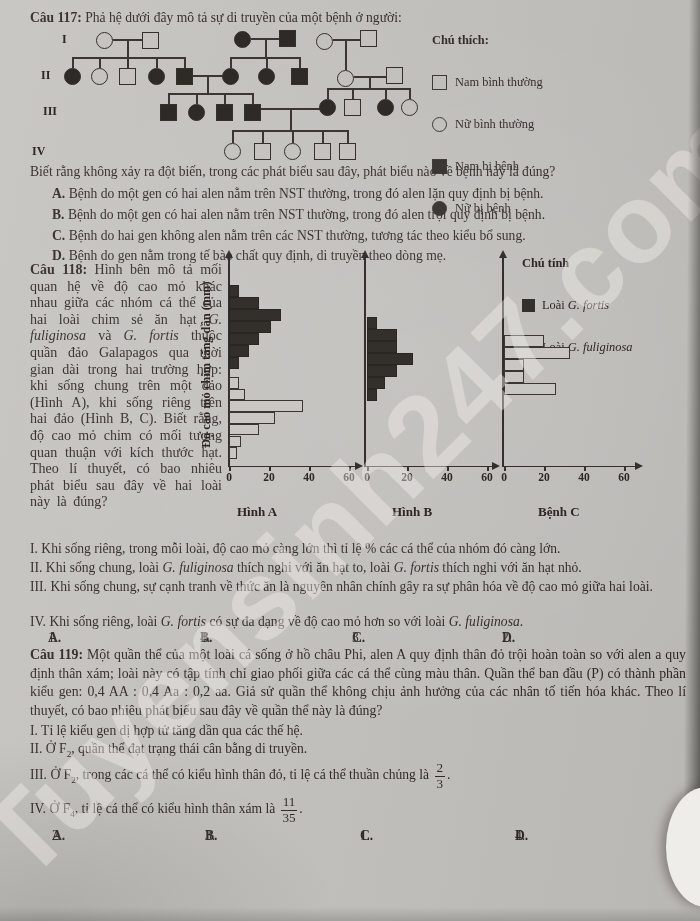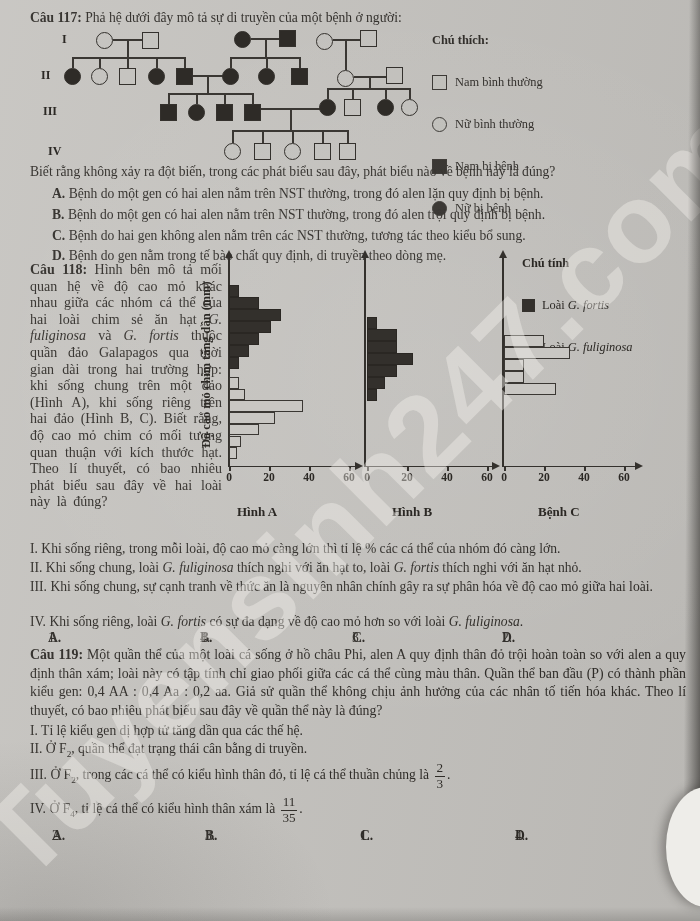--- a/index.html
+++ b/index.html
@@ -79,21 +79,21 @@
 
 <div class="page">
   <div class="texture"></div>
 
   <div class="line" style="top:9px;"><b>Câu 117:</b><span> Phả hệ dưới đây mô tả sự di truyền của một bệnh ở người:</span></div>
 
   <div class="layer" id="pedigree-layer">
     <span class="genlabel" style="left:62px;top:32px;">I</span>
     <span class="genlabel" style="left:41px;top:68px;">II</span>
     <span class="genlabel" style="left:43px;top:104px;">III</span>
-    <span class="genlabel" style="left:48px;top:144px;">IV</span>
+    <span class="genlabel" style="left:32px;top:144px;">IV</span>
   <div class="pline" style="left: 113px; top: 39.2px; width: 29.6px; height: 1.6px;"></div>
       <div class="pline" style="left: 127px; top: 39.2px; width: 1.6px; height: 19.6px;"></div>
       <div class="pline" style="left: 72px; top: 57.2px; width: 113.6px; height: 1.6px;"></div>
       <div class="pline" style="left: 72px; top: 57.2px; width: 1.6px; height: 10.6px;"></div>
       <div class="pline" style="left: 99px; top: 57.2px; width: 1.6px; height: 10.6px;"></div>
       <div class="pline" style="left: 127px; top: 57.2px; width: 1.6px; height: 10.6px;"></div>
       <div class="pline" style="left: 156px; top: 57.2px; width: 1.6px; height: 10.6px;"></div>
       <div class="pline" style="left: 184px; top: 57.2px; width: 1.6px; height: 10.6px;"></div>
       <div class="pline" style="left: 251px; top: 38.2px; width: 28.6px; height: 1.6px;"></div>
       <div class="pline" style="left: 265px; top: 38.2px; width: 1.6px; height: 20.6px;"></div>

